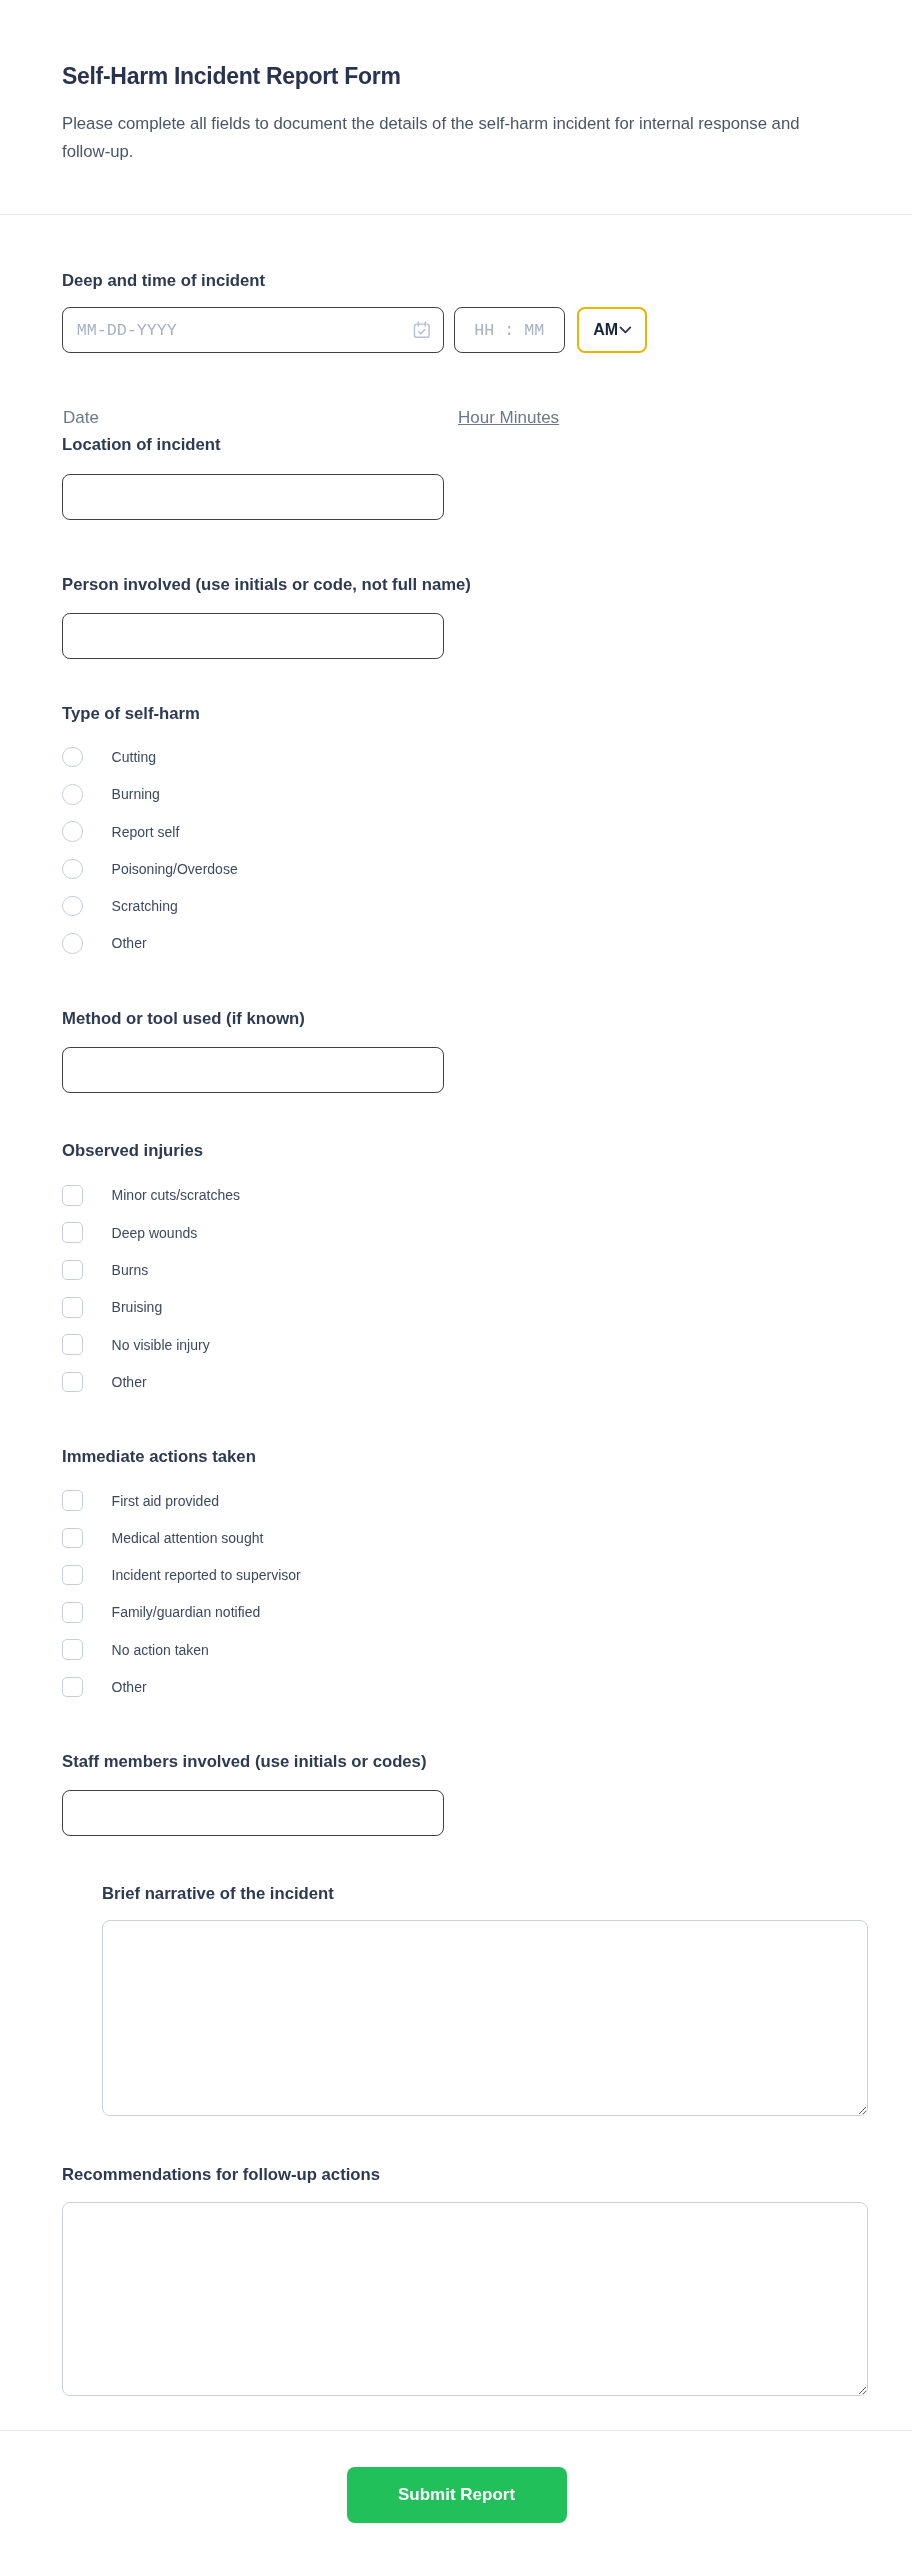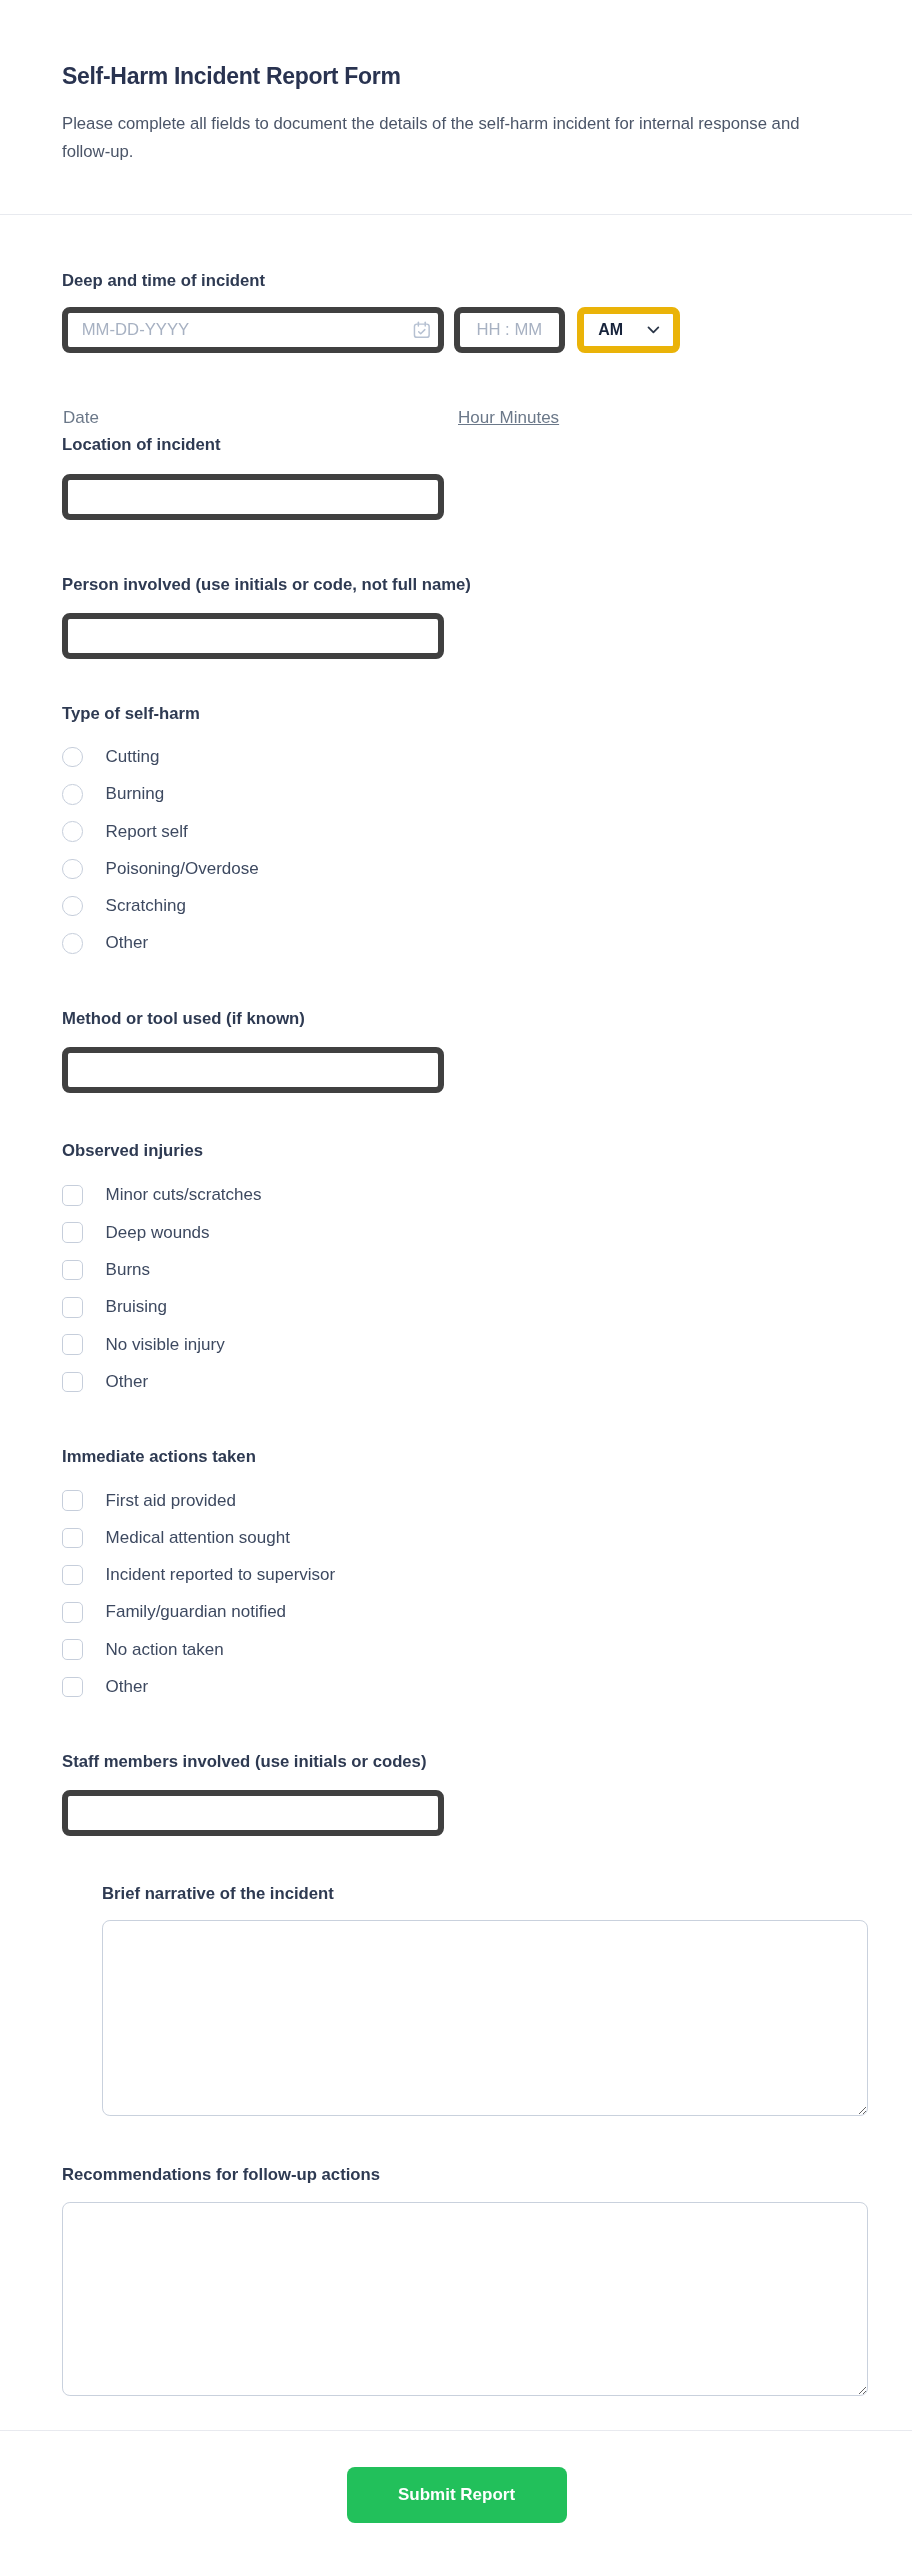--- a/index.html
+++ b/index.html
@@ -45,44 +45,44 @@
     font-size: 16.7px;
     line-height: 21.6px;
     font-weight: 600;
     color: #2e3a52;
   }
 
   .text-input {
     display: block;
     width: 382px;
     height: 46px;
-    border: 6px solid #404040;
+    border: 1px solid #404040;
     border-radius: 7.9px;
     background: #ffffff;
-    font-family: Liberation Sans, sans-serif;
+    font-family: Liberation Mono, monospace;
     font-size: 16.7px;
     color: #2e3a52;
     padding: 0 13.7px;
     outline: none;
   }
   .text-input::placeholder { color: #a7b1c2; opacity: 1; }
 
   
   .dt-row { display: flex; align-items: center; gap: 9.8px; margin-top: 15.7px; }
   .date-wrap { position: relative; width: 382px; }
   .date-wrap .text-input { width: 100%; padding-right: 43px; }
   .cal-icon {
     position: absolute; right: 12.8px; top: 50%; transform: translateY(-50%);
     width: 19.6px; height: 19.6px; pointer-events: none;
   }
   .time-input { width: 111px; text-align: center; padding: 0 9.8px; }
   .meridiem-select {
     margin-left: 2px;
-    width: 103px; height: 46px;
-    border: 7px solid #eab308; border-radius: 7.9px;
+    width: 70px; height: 46px;
+    border: 2px solid #eab308; border-radius: 7.9px;
     background: #ffffff;
     display: flex; align-items: center; justify-content: space-between;
     padding: 0 12.8px 0 14.7px;
     font-family: "Liberation Sans", sans-serif;
     font-size: 16px; font-weight: 700; color: #17233b;
     cursor: pointer;
   }
   .sub-row { position: relative; height: 16.7px; margin-top: 14.7px; }
   .sub-label {
     position: absolute; top: 0;
@@ -103,22 +103,22 @@
     appearance: none; -webkit-appearance: none;
     width: 20.6px; height: 20.6px; margin: 0;
     border: 1.5px solid #c6cedb;
     background: #ffffff;
     flex: 0 0 auto;
     cursor: pointer;
   }
   input[type="radio"].opt-control { border-radius: 50%; }
   input[type="checkbox"].opt-control { border-radius: 4.9px; }
   .opt-label {
-    margin-left: 23px;
-    font-size: 17px; color: #3d4960;
+    margin-left: 29px;
+    font-size: 14px; color: #3d4960;
   }
 
   textarea.area-input {
     display: block;
     width: 100%;
     border: 1px solid #c9d1dd;
     border-radius: 7.9px;
     background: #ffffff;
     font-family: "Liberation Sans", sans-serif;
     font-size: 15.7px;

